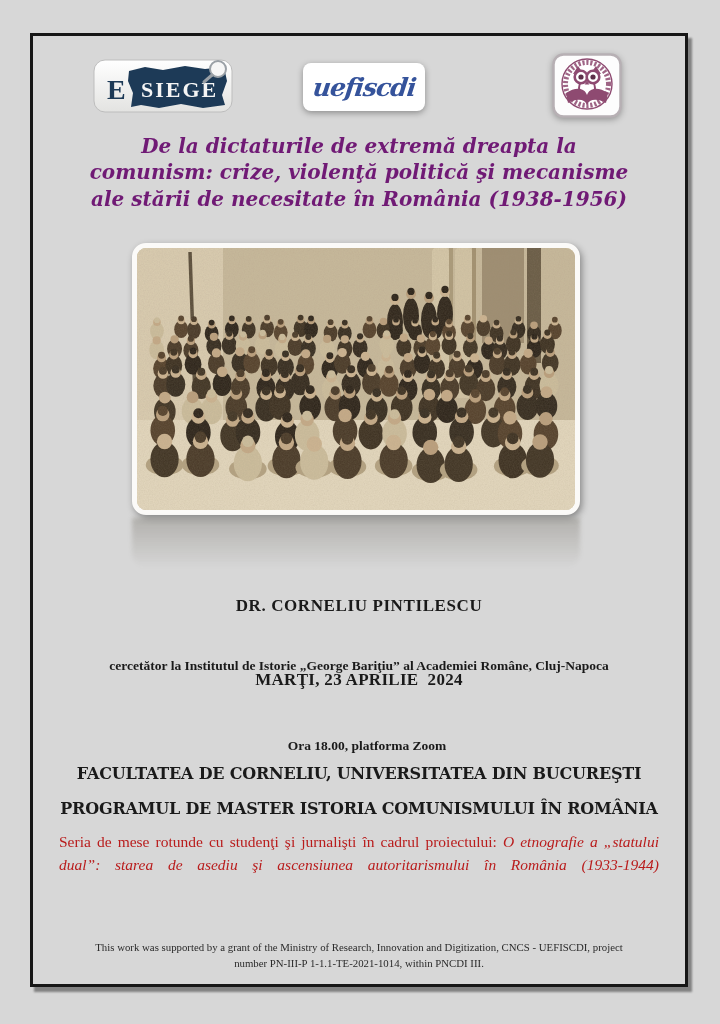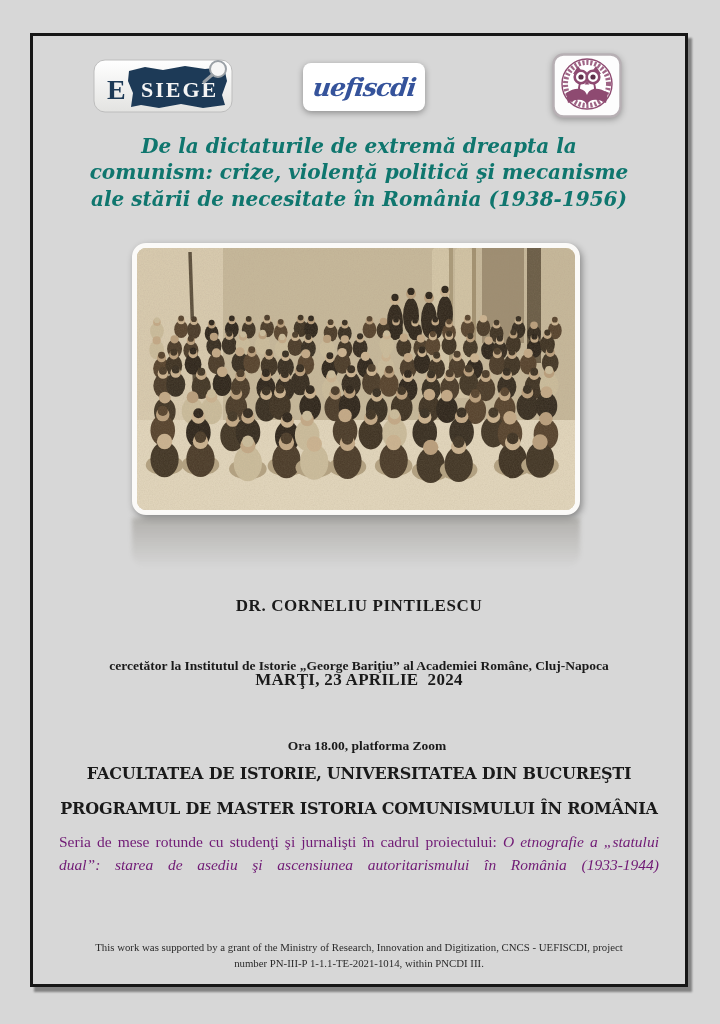--- a/index.html
+++ b/index.html
@@ -24,21 +24,21 @@
   .logo-uefiscdi span {
     font-family:"DejaVu Serif", serif; font-style:italic; font-weight:bold;
     font-size:25px; color:#35539b; transform:skewX(-7deg); letter-spacing:-1px;
   }
   .logo-owl { left:519px; top:17px; width:70px; height:65px; filter:drop-shadow(0 2px 3px rgba(0,0,0,0.3)); }
 
   
   .title {
     left:0; right:0; top:97px; margin:0; padding:0 48px; text-align:center;
     font-family:"DejaVu Serif", serif; font-style:italic; font-weight:bold;
-    font-size:20px; line-height:1.32; color:#0f766e;
+    font-size:20px; line-height:1.32; color:#701a75;
   }
 
   
   .photo {
     left:99px; top:207px; width:438px; height:262px;
     border:5px solid #fbfaf8; border-radius:14px; overflow:hidden;
     box-shadow:2px 3px 7px rgba(0,0,0,0.38);
     background:#cdc0a4;
   }
   .photo svg { display:block; width:438px; height:262px; }
@@ -52,21 +52,21 @@
   .tblock { left:0; right:0; text-align:center; white-space:pre-wrap; }
   .speaker-name   { top:560px; font-size:17px;  font-weight:bold; letter-spacing:0.6px; }
   .speaker-affil  { top:622px; font-size:13.5px; font-weight:bold; }
   .event-date     { top:634px; font-size:17px; font-weight:bold; letter-spacing:0.3px; }
   .event-time     { top:702px; font-size:13.5px; font-weight:bold;padding-left:16px; }
   .event-faculty  { top:728px; font-size:16px; font-weight:bold; font-family:"DejaVu Serif", serif; letter-spacing:-0.2px; }
   .event-program  { top:763px; font-size:16px; font-weight:bold; font-family:"DejaVu Serif", serif; letter-spacing:-0.2px; }
 
   .series {
     top:794px; left:26px; right:26px; margin:0; font-size:15.5px; line-height:1.5;
-    text-align:justify; text-align-last:justify; color:#701a75;
+    text-align:justify; text-align-last:justify; color:#b91c1c;
   }
   .series em { font-style:italic; }
   .funding {
     top:904px; left:62px; right:62px; margin:0; text-align:center;
     font-size:10.8px; line-height:1.45; color:#2a2a2a;
   }
 </style>
 </head>
 <body>
 
@@ -525,20 +525,20 @@
       <rect x="0" y="0" width="438" height="262" filter="url(#noise)" opacity="0.40"></rect>
       <rect x="0" y="0" width="438" height="262" fill="#c8a87a" opacity="0.10"></rect>
     </svg>
   </div>
   <div class="photo-reflection"></div>
 
   <div class="tblock speaker-name">DR. CORNELIU PINTILESCU</div>
   <div class="tblock speaker-affil">cercetător la Institutul de Istorie „George Bariţiu” al Academiei Române, Cluj-Napoca</div>
   <div class="tblock event-date">MARŢI, 23 APRILIE  2024</div>
   <div class="tblock event-time">Ora 18.00, platforma Zoom</div>
-  <div class="tblock event-faculty">FACULTATEA DE ISTORIE, UNIVERSITATEA DIN BUCUREŞTI</div>
+  <div class="tblock event-faculty">FACULTATEA DE CORNELIU, UNIVERSITATEA DIN BUCUREŞTI</div>
   <div class="tblock event-program">PROGRAMUL DE MASTER ISTORIA COMUNISMULUI ÎN ROMÂNIA</div>
 
   <p class="series"><span>Seria de mese rotunde cu studenţi şi jurnalişti în cadrul proiectului: </span><em>O etnografie a „statului dual”: starea de asediu şi ascensiunea autoritarismului în România (1933-1944)</em></p>
 
   <p class="funding">This work was supported by a grant of the Ministry of Research, Innovation and Digitization, CNCS - UEFISCDI, project number PN-III-P 1-1.1-TE-2021-1014, within PNCDI III.</p>
 
 </div>
 
 </body></html>

